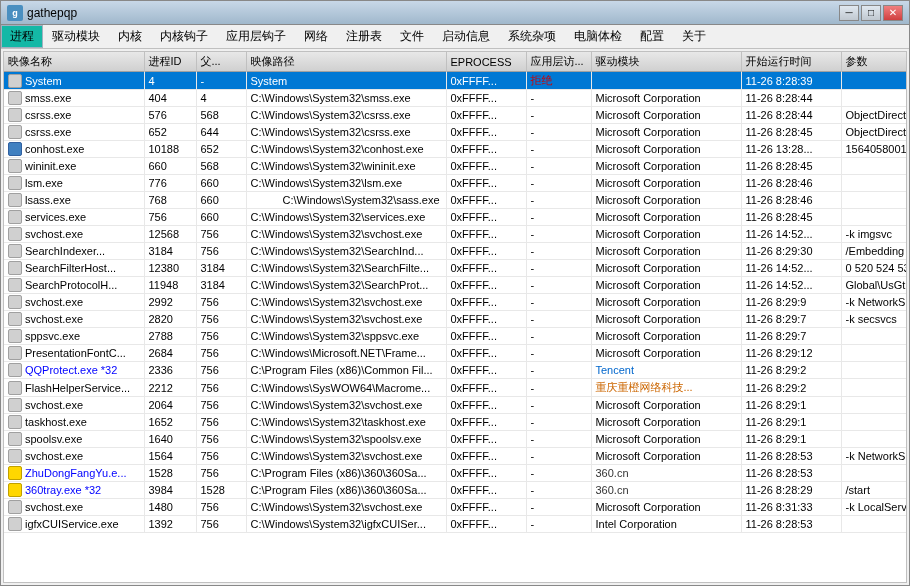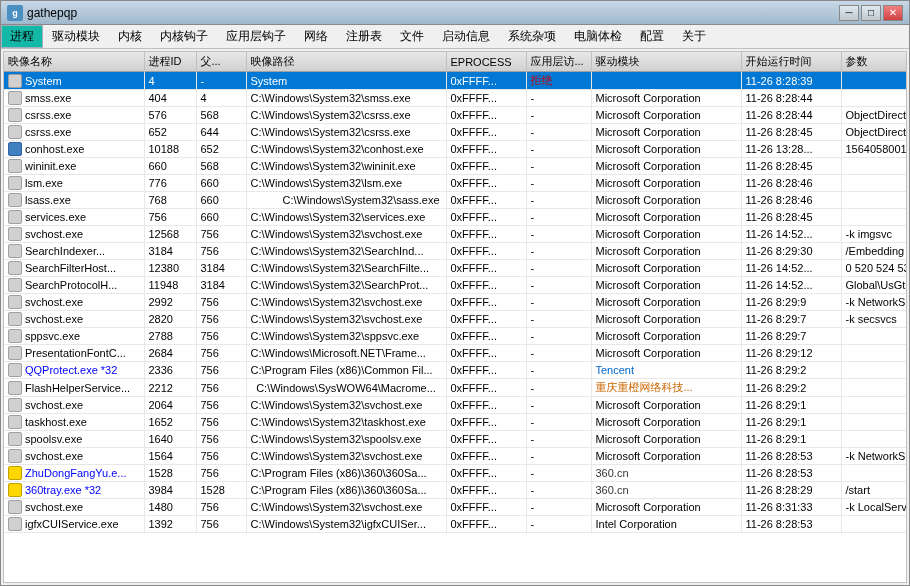--- a/index.html
+++ b/index.html
@@ -480,21 +480,21 @@
           </tr>
           <tr>
             <td>
               <div class="icon-cell">
                 <div style="width: 14px; height: 14px; background: rgb(208, 208, 208); border: 1px solid rgb(160, 160, 160); flex-shrink: 0; border-radius: 2px;"></div>
                 <span style="overflow: hidden; text-overflow: ellipsis; white-space: nowrap;">FlashHelperService...</span>
               </div>
             </td>
             <td>2212</td>
             <td>756</td>
-            <td style="overflow: hidden; text-overflow: ellipsis; text-align: center;">C:\Windows\SysWOW64\Macrome...</td>
+            <td style="overflow: hidden; text-overflow: ellipsis;">C:\Windows\SysWOW64\Macrome...</td>
             <td>0xFFFF...</td>
             <td>-</td>
             <td style="overflow: hidden; text-overflow: ellipsis; color: rgb(204, 102, 0);">重庆重橙网络科技...</td>
             <td>11-26 8:29:2</td>
             <td style="overflow: hidden; text-overflow: ellipsis;"></td>
           </tr>
           <tr>
             <td>
               <div class="icon-cell">
                 <div style="width: 14px; height: 14px; background: rgb(208, 208, 208); border: 1px solid rgb(160, 160, 160); flex-shrink: 0; border-radius: 2px;"></div>

